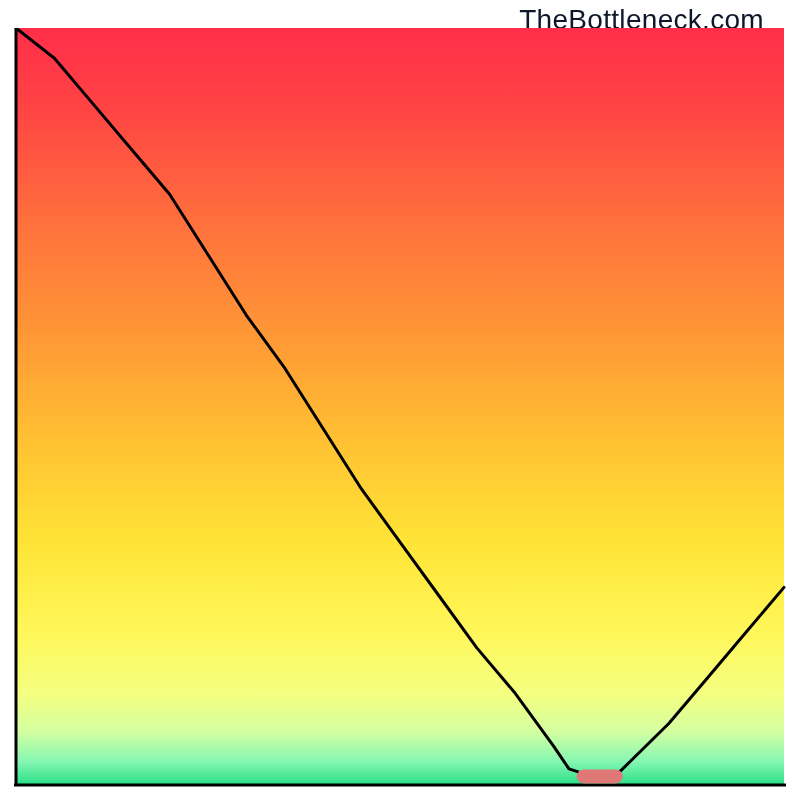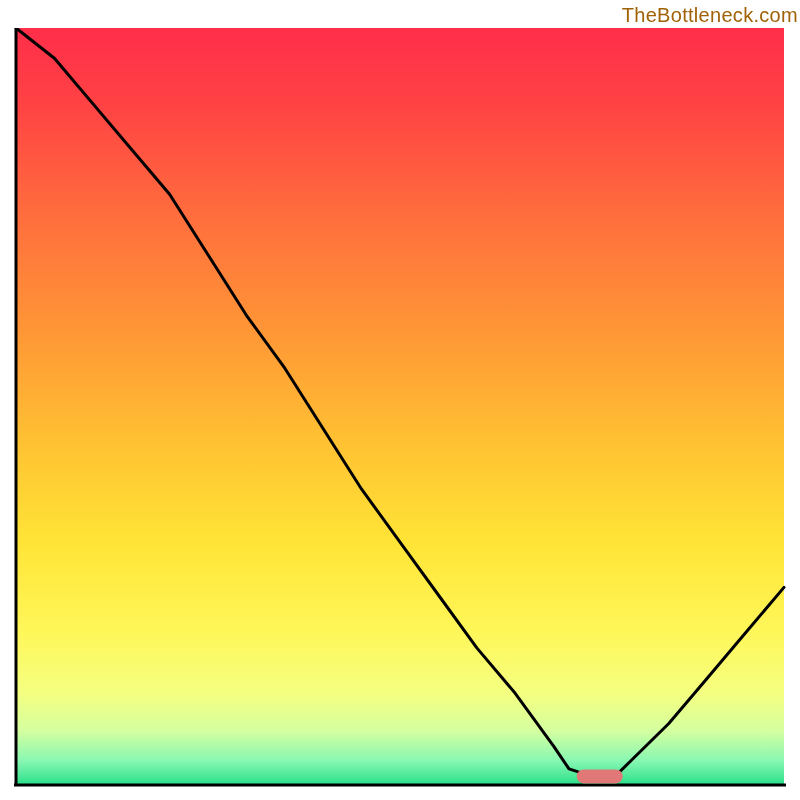--- a/index.html
+++ b/index.html
@@ -6,23 +6,23 @@
   body {
     width: 800px;
     height: 800px;
     background: #ffffff;
     position: relative;
     font-family: Arial, sans-serif;
   }
   .watermark {
     position: absolute;
     top: 4px;
-    right: 2px;
-    font-size: 20px;
-    color: #a16207;
+    right: 36px;
+    font-size: 28px;
+    color: #0f172a;
     font-weight: 500;
     letter-spacing: 0.3px;
   }
   .chart-container {
     position: absolute;
     top: 28px;
     left: 14px;
     width: 772px;
     height: 760px;
   }

